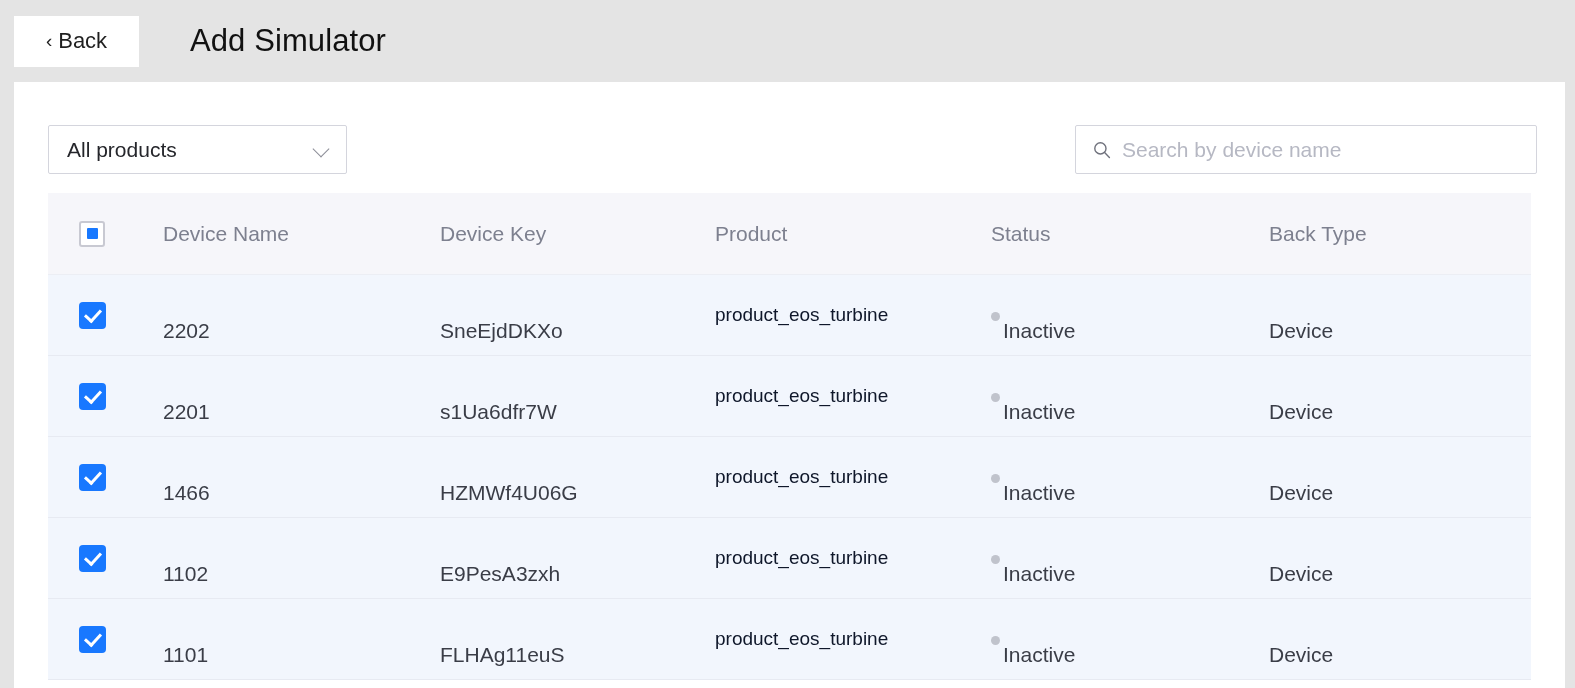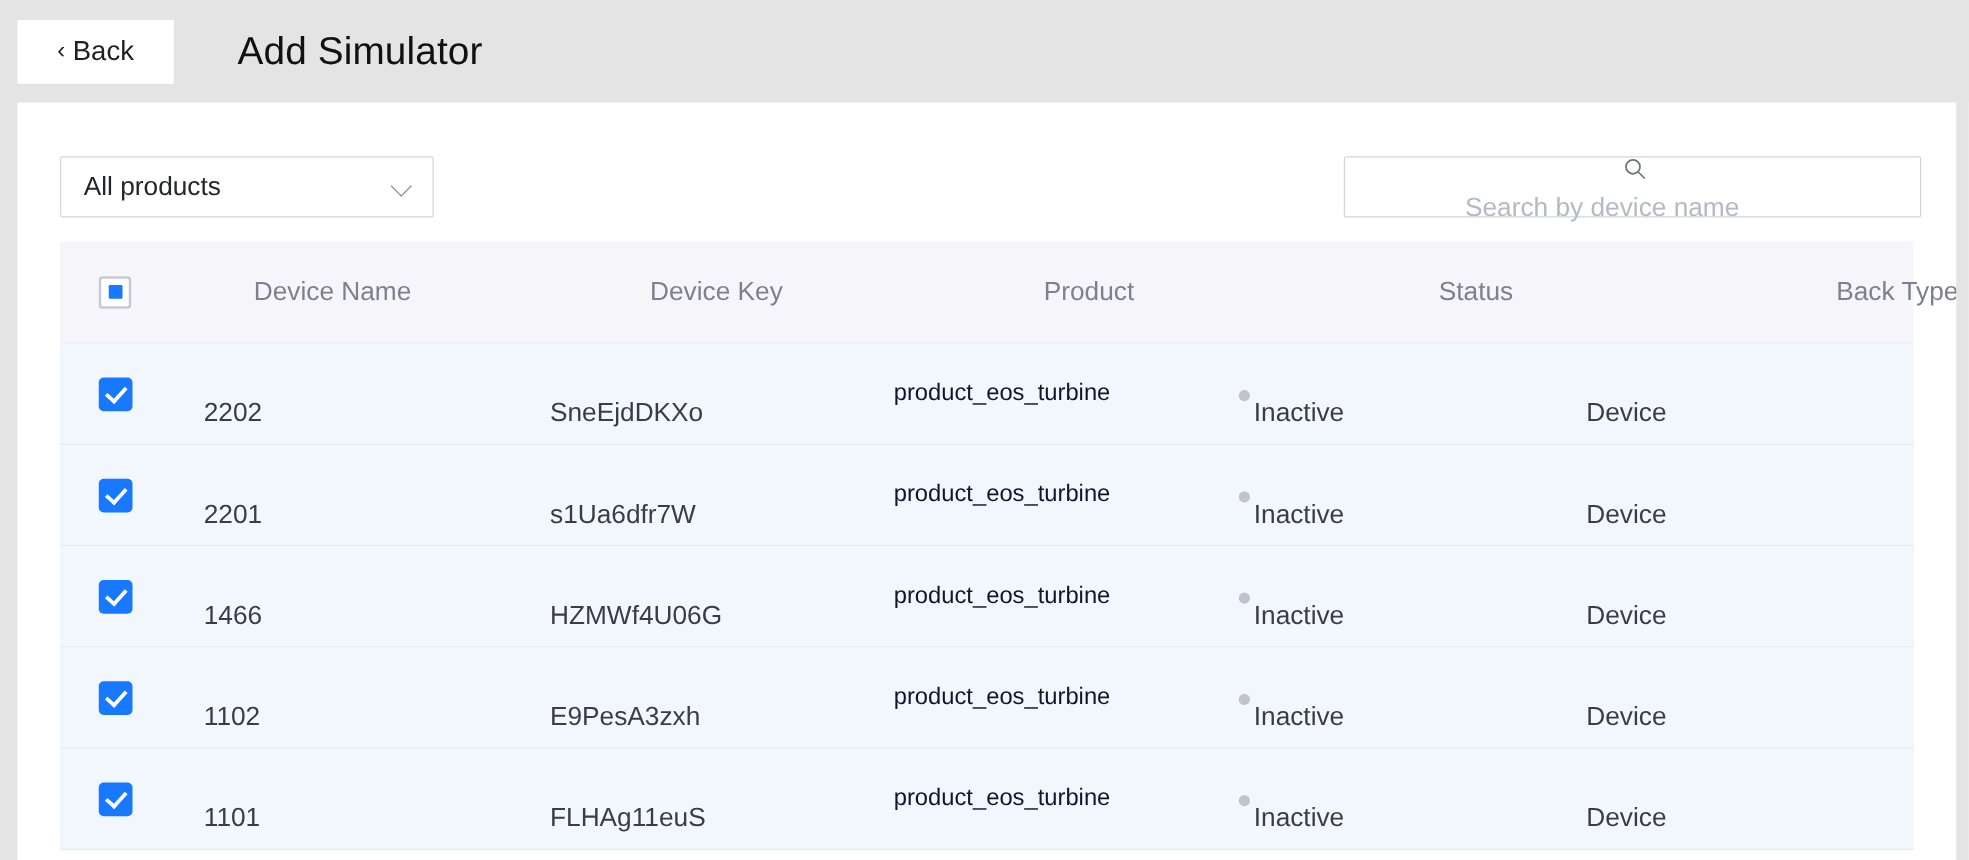--- a/index.html
+++ b/index.html
@@ -121,21 +121,20 @@
     top: 43px;
     width: 462px;
     height: 49px;
     background: #ffffff;
     border: 1px solid #d4d5dd;
     border-radius: 2px;
     display: flex;
     align-items: center;
     padding: 0 14px 0 17px;
     gap: 11px;
-    flex-direction: column;
   }
 
   .search-icon {
     flex: none;
     width: 18px;
     height: 18px;
     position: relative;
     top: 0px;
   }
   .search-icon svg { display: block; }
@@ -181,21 +180,20 @@
   .c-name   { width: 277px; flex: none; }
   .c-key    { width: 275px; flex: none; }
   .c-prod   { width: 276px; flex: none; }
   .c-status { width: 278px; flex: none; }
   .c-node   { width: 262px; flex: none; }
 
   .th {
     font-size: 21px;
     color: #7d808f;
     font-weight: 400;
-    margin-left: 40px;
   }
 
   .td {
     font-size: 21px;
     color: #3a3d47;
     margin-top: 32px;
   }
 
   .td-link {
     font-size: 19px;

